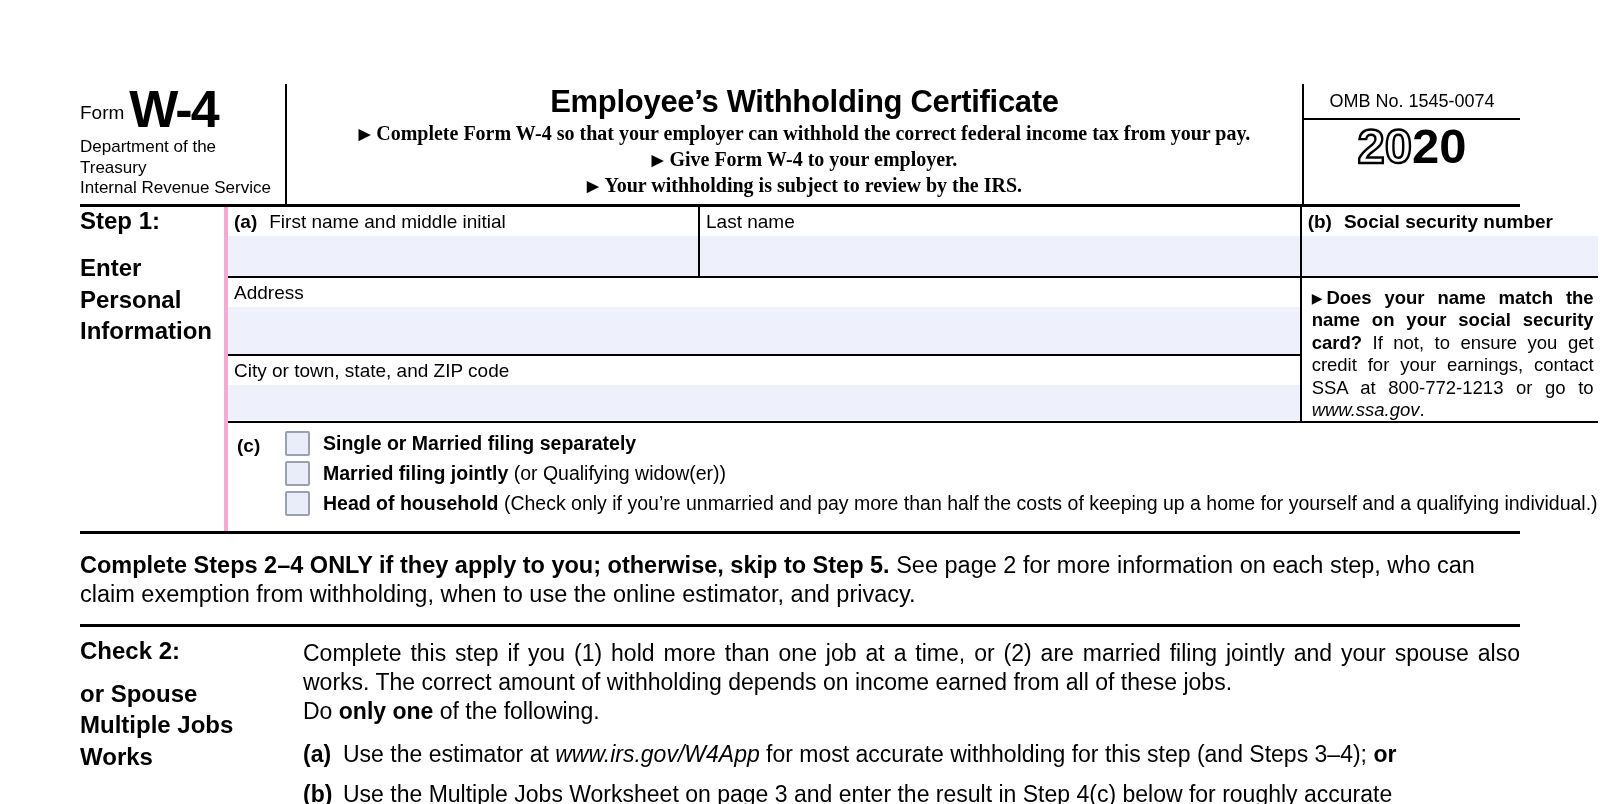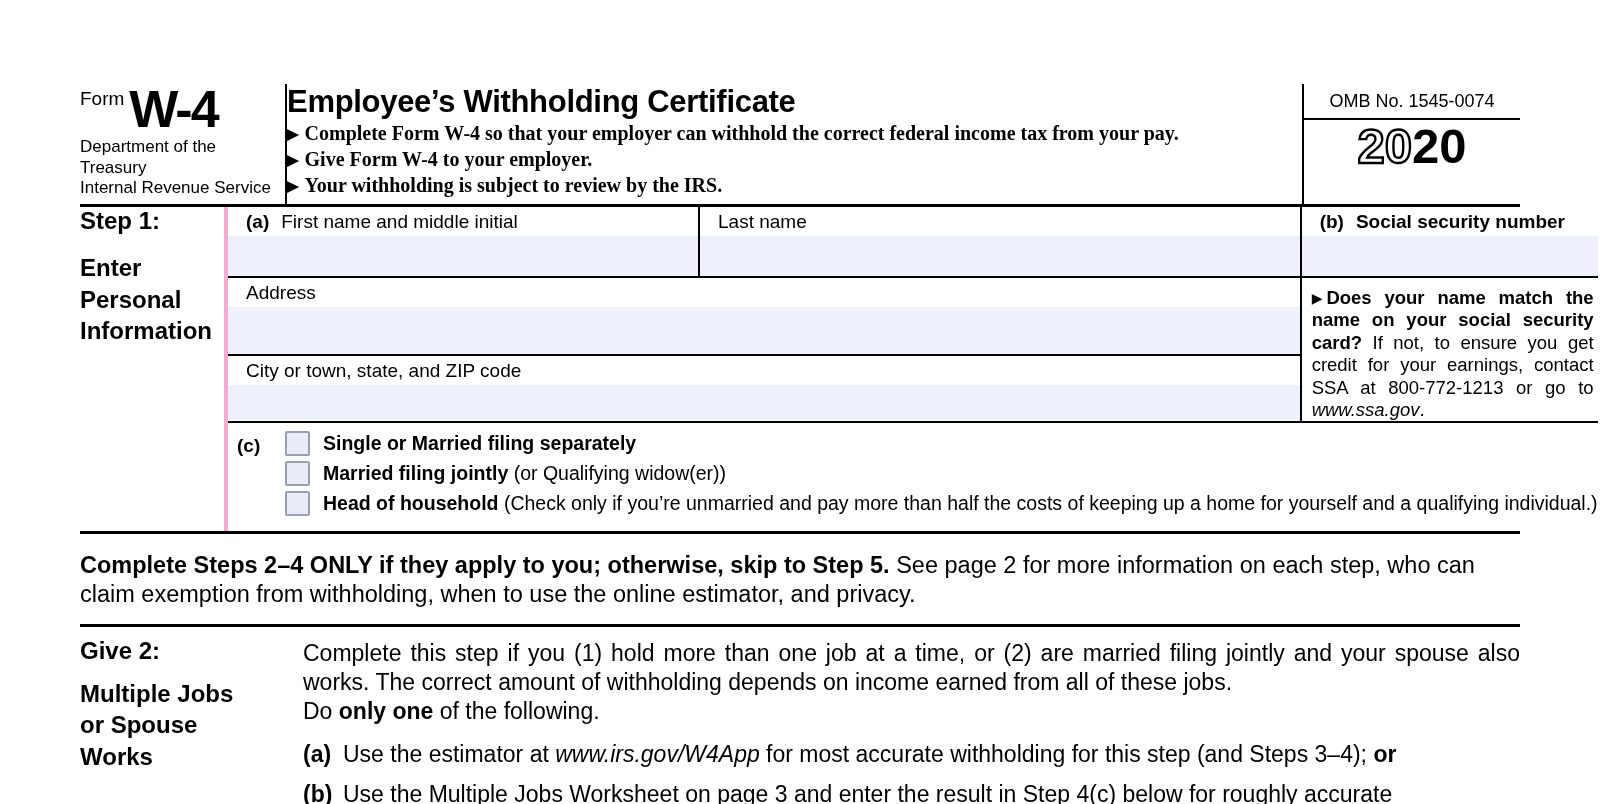--- a/index.html
+++ b/index.html
@@ -8,44 +8,44 @@
   .sheet{position:absolute;left:80px;top:84px;width:1440px;}
   .b{font-weight:bold}
   .i{font-style:italic}
   .gap{display:inline-block;width:12px}
 
   
   .hdr{display:grid;grid-template-columns:207px 1fr 218px;height:123px;box-sizing:border-box;
        border-bottom:3px solid #000;}
   .hdr-left{display:flex;flex-direction:column;justify-content:space-between;
             border-right:2px solid #000;box-sizing:border-box;padding:4px 6px 5px 0;}
-  .formno{display:flex;align-items:flex-start;}
+  .formno{display:flex;align-items:flex-end;}
   .form-word{font-size:19px;padding-bottom:7px;}
   .form-num{font-size:52px;font-weight:bold;letter-spacing:-2px;line-height:.82;margin-left:5px;}
   .agency{font-size:17px;line-height:1.22;}
-  .hdr-mid{text-align:left;}
+  .hdr-mid{text-align:center;margin-left:20px;}
   .title{font-size:31px;font-weight:bold;line-height:1.16;letter-spacing:-.3px;}
   .bullet{font-size:20px;font-weight:bold;line-height:1.3;font-family:Liberation Serif, serif;}
   .arr{font-size:15px;display:inline-block;transform:translateY(-1px);margin-right:6px;}
   .hdr-right{border-left:2px solid #000;box-sizing:border-box;display:flex;flex-direction:column;}
   .omb{font-size:18px;text-align:center;padding:7px 0 6px;border-bottom:2px solid #000;}
   .year{text-align:center;font-size:49px;font-weight:800;line-height:1;padding-top:2px;}
   .y-o{color:#fff;-webkit-text-stroke:2.4px #000;}
 
   
   .s1{display:grid;grid-template-columns:148px 1fr;border-bottom:3px solid #000;}
   .s1-labelcol{border-right:4px solid #f9a8d4;box-sizing:border-box;padding-top:0;}
   .step-h{font-size:24px;font-weight:bold;}
   .step-sub{font-size:24px;font-weight:bold;line-height:1.32;}
   .s1-labelcol .step-h{margin-bottom:17px;}
   .s1-top{display:grid;grid-template-columns:1fr 298px;border-bottom:2px solid #000;}
   .rowA{display:grid;grid-template-columns:472px 1fr;border-bottom:2px solid #000;height:71px;box-sizing:border-box;}
   .cell{display:flex;flex-direction:column;box-sizing:border-box;}
   .cell-first{border-right:2px solid #000;}
-  .cell-label{font-size:19px;padding:4px 6px 3px 18px;white-space:nowrap;overflow:hidden;}
+  .cell-label{font-size:19px;padding:4px 6px 3px 6px;white-space:nowrap;overflow:hidden;}
   .cell-input{flex:1;background:#eef1fb;}
   .rowB{height:78px;border-bottom:2px solid #000;}
   .rowC{height:64px;}
   .s1-right{border-left:2px solid #000;box-sizing:border-box;display:flex;flex-direction:column;}
   .ssn-cell{height:71px;border-bottom:2px solid #000;box-sizing:border-box;}
   .ssn-note{font-size:18.5px;line-height:1.21;text-align:justify;padding:9px 4px 0 10px;}
   .ssn-note .arr{font-size:14px;margin-right:4px;}
   .rowD{display:flex;padding:8px 0 10px 9px;min-height:88px;box-sizing:border-box;}
   .c-prefix{font-size:19px;font-weight:bold;width:48px;padding-top:4px;flex:none;}
   .opt{display:flex;align-items:center;margin-bottom:5px;}
@@ -160,24 +160,24 @@
     </div>
 
     <div class="between">
       <span class="b">Complete Steps 2–4 ONLY if they apply to you; otherwise, skip to Step 5.</span><span> See page 2 for more information on each step, who can claim exemption from withholding, when to use the online estimator, and privacy.</span>
     </div>
 
     <div class="rule"></div>
 
     <div class="s2">
       <div class="s2-labelcol">
-        <div class="step-h">Give 2:</div>
+        <div class="step-h">Check 2:</div>
         <div class="step-sub">
+          <div>or Spouse</div>
           <div>Multiple Jobs</div>
-          <div>or Spouse</div>
           <div>Works</div>
         </div>
       </div>
       <div class="s2-body">
         <div class="s2-intro">Complete this step if you (1) hold more than one job at a time, or (2) are married filing jointly and your spouse also works. The correct amount of withholding depends on income earned from all of these jobs.</div>
         <div class="s2-do"><span>Do </span><span class="b">only one</span><span> of the following.</span></div>
         <div class="s2-item">
           <span class="ipfx">(a)</span>
           <span class="itext"><span>Use the estimator at </span><span class="i">www.irs.gov/W4App</span><span> for most accurate withholding for this step (and Steps 3–4); </span><span class="b">or</span></span>
         </div>

